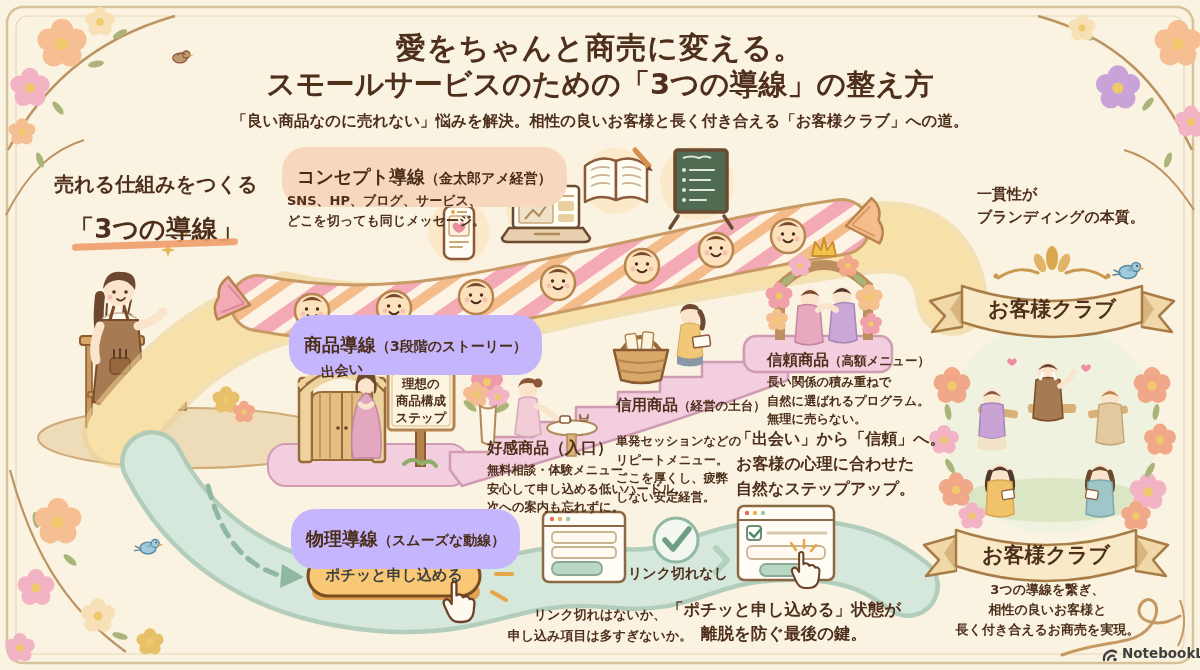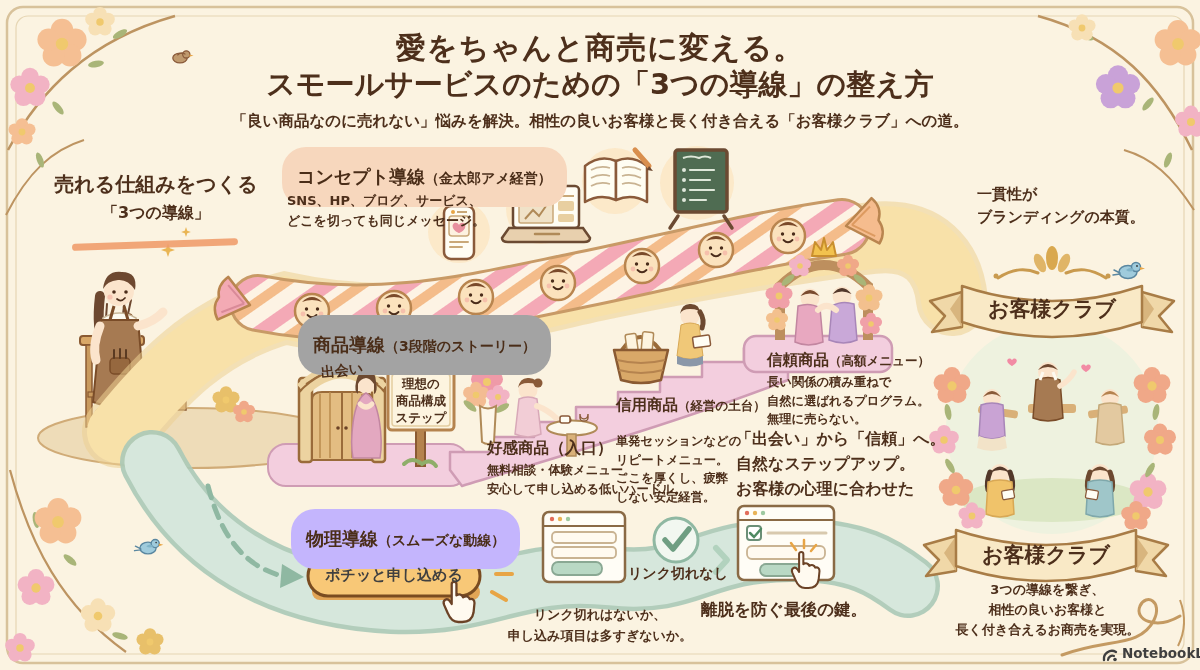--- a/index.html
+++ b/index.html
@@ -459,51 +459,52 @@
   <circle cx="13" cy="11.5" r="1.8" fill="#3f3f3f"></circle>
 </g>
 </svg>
 
 <div class="txt w100" style="top:26px;font-size:30px;letter-spacing:1px;">愛をちゃんと商売に変える。</div>
 <div class="txt w100" style="top:63px;font-size:29px;">スモールサービスのための「3つの導線」の整え方</div>
 <div class="txt w100 soft" style="top:110px;font-size:15.5px;">「良い商品なのに売れない」悩みを解決。相性の良いお客様と長く付き合える「お客様クラブ」への道。</div>
 
 <div class="txt ctr" style="left:38px;top:170px;width:236px;">
   <div style="font-size:20px;">売れる仕組みをつくる</div>
-  <div style="font-size:16px;margin-top:2px;">「3つの導線」</div>
+  <div style="font-size:26px;margin-top:12px;">「3つの導線」</div>
 </div>
 <div class="underline" style="left:72px;top:241px;width:166px;height:7px;transform:rotate(-2deg);"></div>
 
 <div class="pill" style="left:282px;top:147px;background:#f7d7bd;">
   <span>コンセプト導線</span><span class="sub">（金太郎アメ経営）</span>
 </div>
 <div class="txt soft" style="left:287px;top:191px;font-size:13px;line-height:1.55;">
   <div>SNS、HP、ブログ、サービス、</div>
   <div>どこを切っても同じメッセージ。</div>
 </div>
 <div class="txt" style="left:977px;top:183px;font-size:15px;line-height:1.5;">
   <div>一貫性が</div>
   <div>ブランディングの本質。</div>
 </div>
 
-<div class="pill" style="left:298px;top:315px;background:#a3a3a3;">
+<div class="pill" style="left:289px;top:315px;background:#c4b5fd;">
   <span>商品導線</span><span class="sub">（3段階のストーリー）</span>
 </div>
 <div class="txt ctr" style="left:311px;top:360px;width:62px;font-size:14px;transform:rotate(-6deg);">出会い</div>
 <div class="txt ctr" style="left:389px;top:376px;width:64px;font-size:12.5px;line-height:1.35;">
   <div>理想の</div>
   <div>商品構成</div>
   <div>ステップ</div>
 </div>
 
 <div class="txt" style="left:487px;top:436px;">
   <div style="font-size:15.5px;"><span>好感商品</span><span style="font-size:16px;">（入口）</span></div>
   <div class="soft" style="font-size:12.3px;line-height:1.5;margin-top:2px;">
     <div>無料相談・体験メニュー。</div>
         <div>安心して申し込める低いハードル。</div>
+        <div>次への案内も忘れずに。</div>
   </div>
 </div>
 
 <div class="txt" style="left:616px;top:394px;">
   <div style="font-size:15.5px;"><span>信用商品</span><span style="font-size:12.5px;">（経営の土台）</span></div>
   <div class="soft" style="font-size:12.3px;line-height:1.5;margin-top:16px;">
     <div>単発セッションなどの</div>
         <div>リピートメニュー。</div>
         <div>ここを厚くし、疲弊</div>
         <div>しない安定経営。</div>
@@ -514,34 +515,35 @@
   <div style="font-size:15.5px;"><span>信頼商品</span><span style="font-size:12.5px;">（高額メニュー）</span></div>
   <div class="soft" style="font-size:12.3px;line-height:1.5;margin-top:2px;">
     <div>長い関係の積み重ねで</div>
         <div>自然に選ばれるプログラム。</div>
         <div>無理に売らない。</div>
   </div>
 </div>
 
 <div class="txt" style="left:736px;top:427px;font-size:16px;line-height:1.55;">
   <div>「出会い」から「信頼」へ。</div>
+      <div>お客様の心理に合わせた</div>
       <div>自然なステップアップ。</div>
-      <div>お客様の心理に合わせた</div>
 </div>
 
 <div class="pill" style="left:291px;top:509px;background:#c4b5fd;">
   <span>物理導線</span><span class="sub">（スムーズな動線）</span>
 </div>
 <div class="txt ctr" style="left:308px;top:565px;width:172px;font-size:15px;color:#404040;">ポチッと申し込める</div>
 <div class="txt ctr" style="left:620px;top:563px;width:116px;font-size:14px;">リンク切れなし</div>
 <div class="txt ctr soft" style="left:485px;top:605px;width:230px;font-size:13px;line-height:1.6;">
   <div>リンク切れはないか、</div>
       <div>申し込み項目は多すぎないか。</div>
 </div>
 <div class="txt ctr" style="left:664px;top:598px;width:240px;font-size:16.5px;line-height:1.45;">
+  <div>「ポチッと申し込める」状態が</div>
       <div>離脱を防ぐ最後の鍵。</div>
 </div>
 
 <div class="txt ctr" style="left:962px;top:294px;width:180px;font-size:21px;">お客様クラブ</div>
 <div class="txt ctr" style="left:956px;top:540px;width:180px;font-size:21px;">お客様クラブ</div>
 <div class="txt ctr" style="left:930px;top:580px;width:235px;font-size:13px;line-height:1.55;">
   <div>3つの導線を繋ぎ、</div>
       <div>相性の良いお客様と</div>
       <div>長く付き合えるお商売を実現。</div>
 </div>

